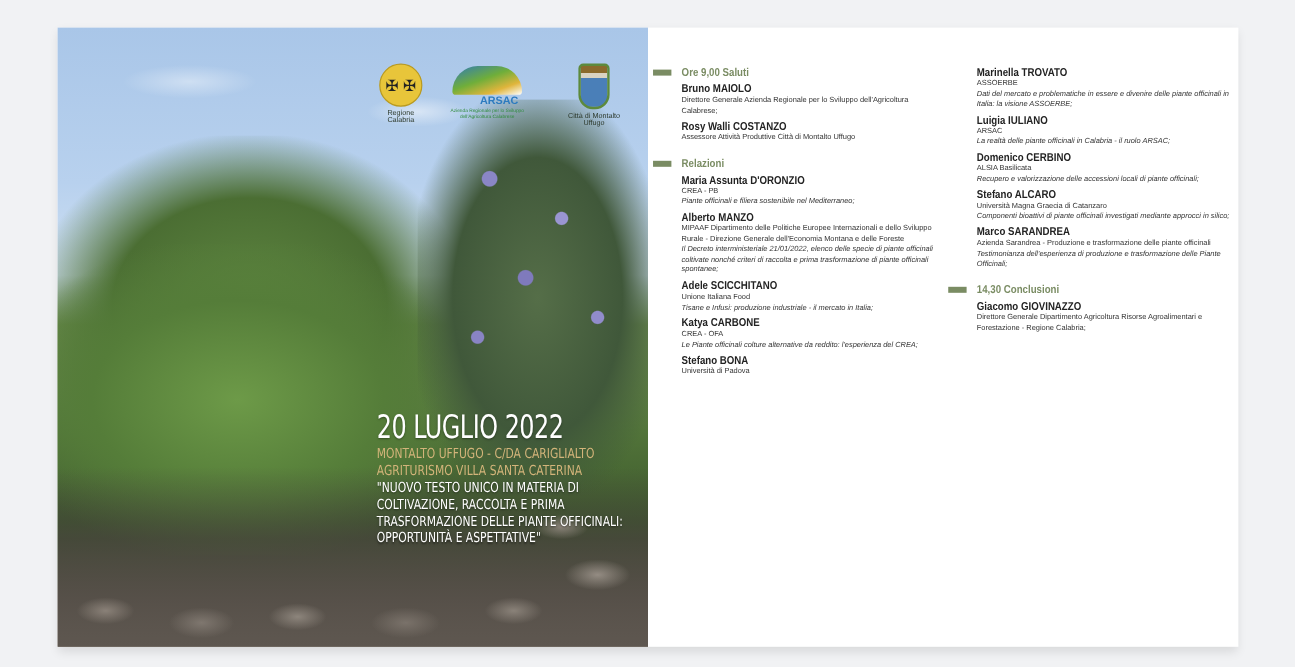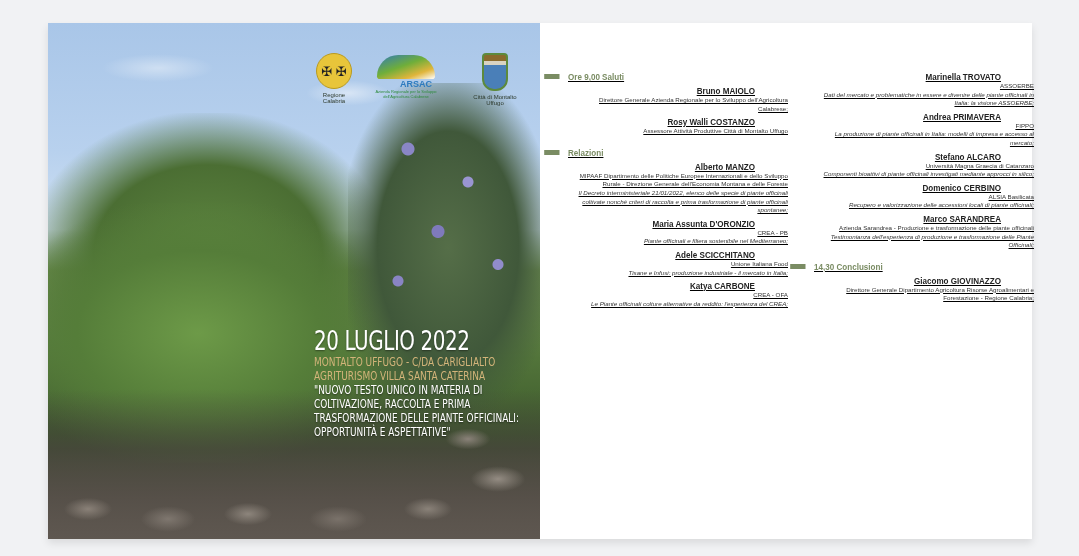--- a/index.html
+++ b/index.html
@@ -33,33 +33,33 @@
   .logo { position:absolute; text-align:center; font-size:6px; color:#2d3a2d; }
   .logo .emblem { margin:0 auto 3px; }
   .logo-rc { left:0; top:0; width:40px; }
   .logo-rc .emblem { width:34px; height:34px; border-radius:50%; background:#e8c53a; border:1px solid #b99a20; display:flex; align-items:center; justify-content:center; font-size:13px; color:#222; }
   .logo-arsac { left:60px; top:2px; width:64px; }
   .logo-arsac .emblem { width:58px; height:24px; border-radius:30px 30px 4px 4px; background:linear-gradient(160deg,#2f7bb7 0%,#6fae3a 45%,#e0b53c 75%,#fff 100%); }
   .logo-arsac .name { font-size:9px; font-weight:bold; color:#2d7bbf; margin-top:-3px; text-align:right; padding-right:6px; }
   .logo-arsac .sub { font-size:4px; color:#2e8a3a; line-height:5px; }
   .logo-mu { left:152px; top:0; width:58px; }
   .logo-mu .emblem { width:22px; height:34px; border-radius:4px 4px 12px 12px; background:linear-gradient(180deg,#8a6a2c 0 18%,#d9d3c2 18% 30%,#4a7fb8 30% 100%); border:2px solid #5d8a3c; }
-  .headline { position:absolute; left:266px; top:304px; width:226px; }
+  .headline { position:absolute; left:266px; top:320px; width:226px; }
   .date { font-family:"DejaVu Sans", sans-serif; font-stretch:condensed; font-size:27px; color:#fff; letter-spacing:-0.5px; line-height:28px; text-shadow:0 1px 2px rgba(0,0,0,0.4); transform:scaleX(0.82); transform-origin:left; white-space:nowrap; }
   .loc { font-family:"DejaVu Sans", sans-serif; font-size:11.5px; color:#d3b47a; line-height:14px; transform:scaleX(0.78); transform-origin:left; white-space:nowrap; }
   .title { font-family:"DejaVu Sans", sans-serif; font-size:11.5px; color:#fff; line-height:14px; transform:scaleX(0.78); transform-origin:left; white-space:nowrap; text-shadow:0 1px 2px rgba(0,0,0,0.5); }
   .program { position:absolute; left:492px; top:0; width:492px; height:516px; }
-  .col { position:absolute; top:48px; width:220px;text-decoration:underline; }
+  .col { position:absolute; top:32px; width:220px; }
   .col-left { left:28px; }
   .col-right { left:274px; }
   .sec-head { position:relative; font-size:9.5px; font-weight:bold; color:#7a8c63; margin:0 0 3px 0; transform:scaleX(0.85); transform-origin:left; white-space:nowrap; }
   .marker { position:absolute; width:18px; height:5px; background:#7a8c63; top:3px; }
   .col-left .marker { left:-28px; }
   .col-right .marker { left:-28px; }
-  .speaker { margin-bottom:3px;text-align:right; }
+  .speaker { margin-bottom:3px; }
   .sp-name { font-size:9.5px; font-weight:bold; color:#222; line-height:11px; transform:scaleX(0.85); transform-origin:left; white-space:nowrap; }
   .sp-role { font-size:6.2px; color:#333; line-height:8.6px; }
   .sp-talk { font-size:6.2px; color:#333; font-style:italic; line-height:8.6px; }
   .gap { height:8px; }
 </style>
 </head>
 <body>
 
 <div class="card">
   <div class="photo">
@@ -102,61 +102,65 @@
         <div class="sp-name">Bruno MAIOLO</div>
         <div class="sp-role">Direttore Generale Azienda  Regionale per lo Sviluppo dell'Agricoltura Calabrese;</div>
       </div>
       <div class="speaker">
         <div class="sp-name">Rosy Walli COSTANZO</div>
         <div class="sp-role">Assessore Attività Produttive Città di Montalto Uffugo</div>
       </div>
       <div class="gap"></div>
       <div class="sec-head"><span class="marker"></span><span>Relazioni</span></div>
       <div class="speaker">
+        <div class="sp-name">Maria Assunta D'ORONZIO</div>
+        <div class="sp-role">CREA - PB</div>
+        <div class="sp-talk">Piante officinali e filiera sostenibile nel Mediterraneo;</div>
+      </div>
+      <div class="speaker">
         <div class="sp-name">Alberto MANZO</div>
         <div class="sp-role">MIPAAF Dipartimento delle Politiche Europee Internazionali e dello Sviluppo Rurale - Direzione Generale dell'Economia Montana e delle Foreste</div>
         <div class="sp-talk">Il Decreto interministeriale 21/01/2022, elenco delle specie di piante officinali coltivate nonché criteri di raccolta e prima trasformazione di piante officinali spontanee;</div>
-      </div>
-      <div class="speaker">
-        <div class="sp-name">Maria Assunta D'ORONZIO</div>
-        <div class="sp-role">CREA - PB</div>
-        <div class="sp-talk">Piante officinali e filiera sostenibile nel Mediterraneo;</div>
       </div>
       <div class="speaker">
         <div class="sp-name">Adele SCICCHITANO</div>
         <div class="sp-role">Unione Italiana Food</div>
         <div class="sp-talk">Tisane e Infusi: produzione industriale - il mercato in Italia;</div>
       </div>
       <div class="speaker">
         <div class="sp-name">Katya CARBONE</div>
         <div class="sp-role">CREA - OFA</div>
         <div class="sp-talk">Le Piante officinali colture alternative da reddito: l'esperienza del CREA;</div>
       </div>
+      <div class="speaker">
+        <div class="sp-name">Stefano BONA</div>
+        <div class="sp-role">Università di Padova</div>
+      </div>
     </div>
 
     <div class="col col-right">
       <div class="speaker">
         <div class="sp-name">Marinella TROVATO</div>
         <div class="sp-role">ASSOERBE</div>
         <div class="sp-talk">Dati del mercato e problematiche in essere e divenire delle piante officinali in Italia: la visione ASSOERBE;</div>
       </div>
       <div class="speaker">
-        <div class="sp-name">Andrea PRIMAVERA</div>
-        <div class="sp-role">FIPPO</div>
-        <div class="sp-talk">La produzione di piante officinali in Italia: modelli di impresa e accesso al mercato;</div>
+        <div class="sp-name">Luigia IULIANO</div>
+        <div class="sp-role">ARSAC</div>
+        <div class="sp-talk">La realtà delle piante officinali in Calabria - il ruolo ARSAC;</div>
+      </div>
+      <div class="speaker">
+        <div class="sp-name">Domenico CERBINO</div>
+        <div class="sp-role">ALSIA Basilicata</div>
+        <div class="sp-talk">Recupero e valorizzazione delle accessioni locali di piante officinali;</div>
       </div>
       <div class="speaker">
         <div class="sp-name">Stefano ALCARO</div>
         <div class="sp-role">Università Magna Graecia di Catanzaro</div>
         <div class="sp-talk">Componenti bioattivi di piante officinali investigati mediante approcci in silico;</div>
-      </div>
-      <div class="speaker">
-        <div class="sp-name">Domenico CERBINO</div>
-        <div class="sp-role">ALSIA Basilicata</div>
-        <div class="sp-talk">Recupero e valorizzazione delle accessioni locali di piante officinali;</div>
       </div>
       <div class="speaker">
         <div class="sp-name">Marco SARANDREA</div>
         <div class="sp-role">Azienda Sarandrea - Produzione e trasformazione delle piante officinali</div>
         <div class="sp-talk">Testimonianza dell'esperienza di produzione e trasformazione delle Piante Officinali;</div>
       </div>
       <div class="gap"></div>
       <div class="sec-head"><span class="marker"></span><span>14,30 Conclusioni</span></div>
       <div class="speaker">
         <div class="sp-name">Giacomo GIOVINAZZO</div>

